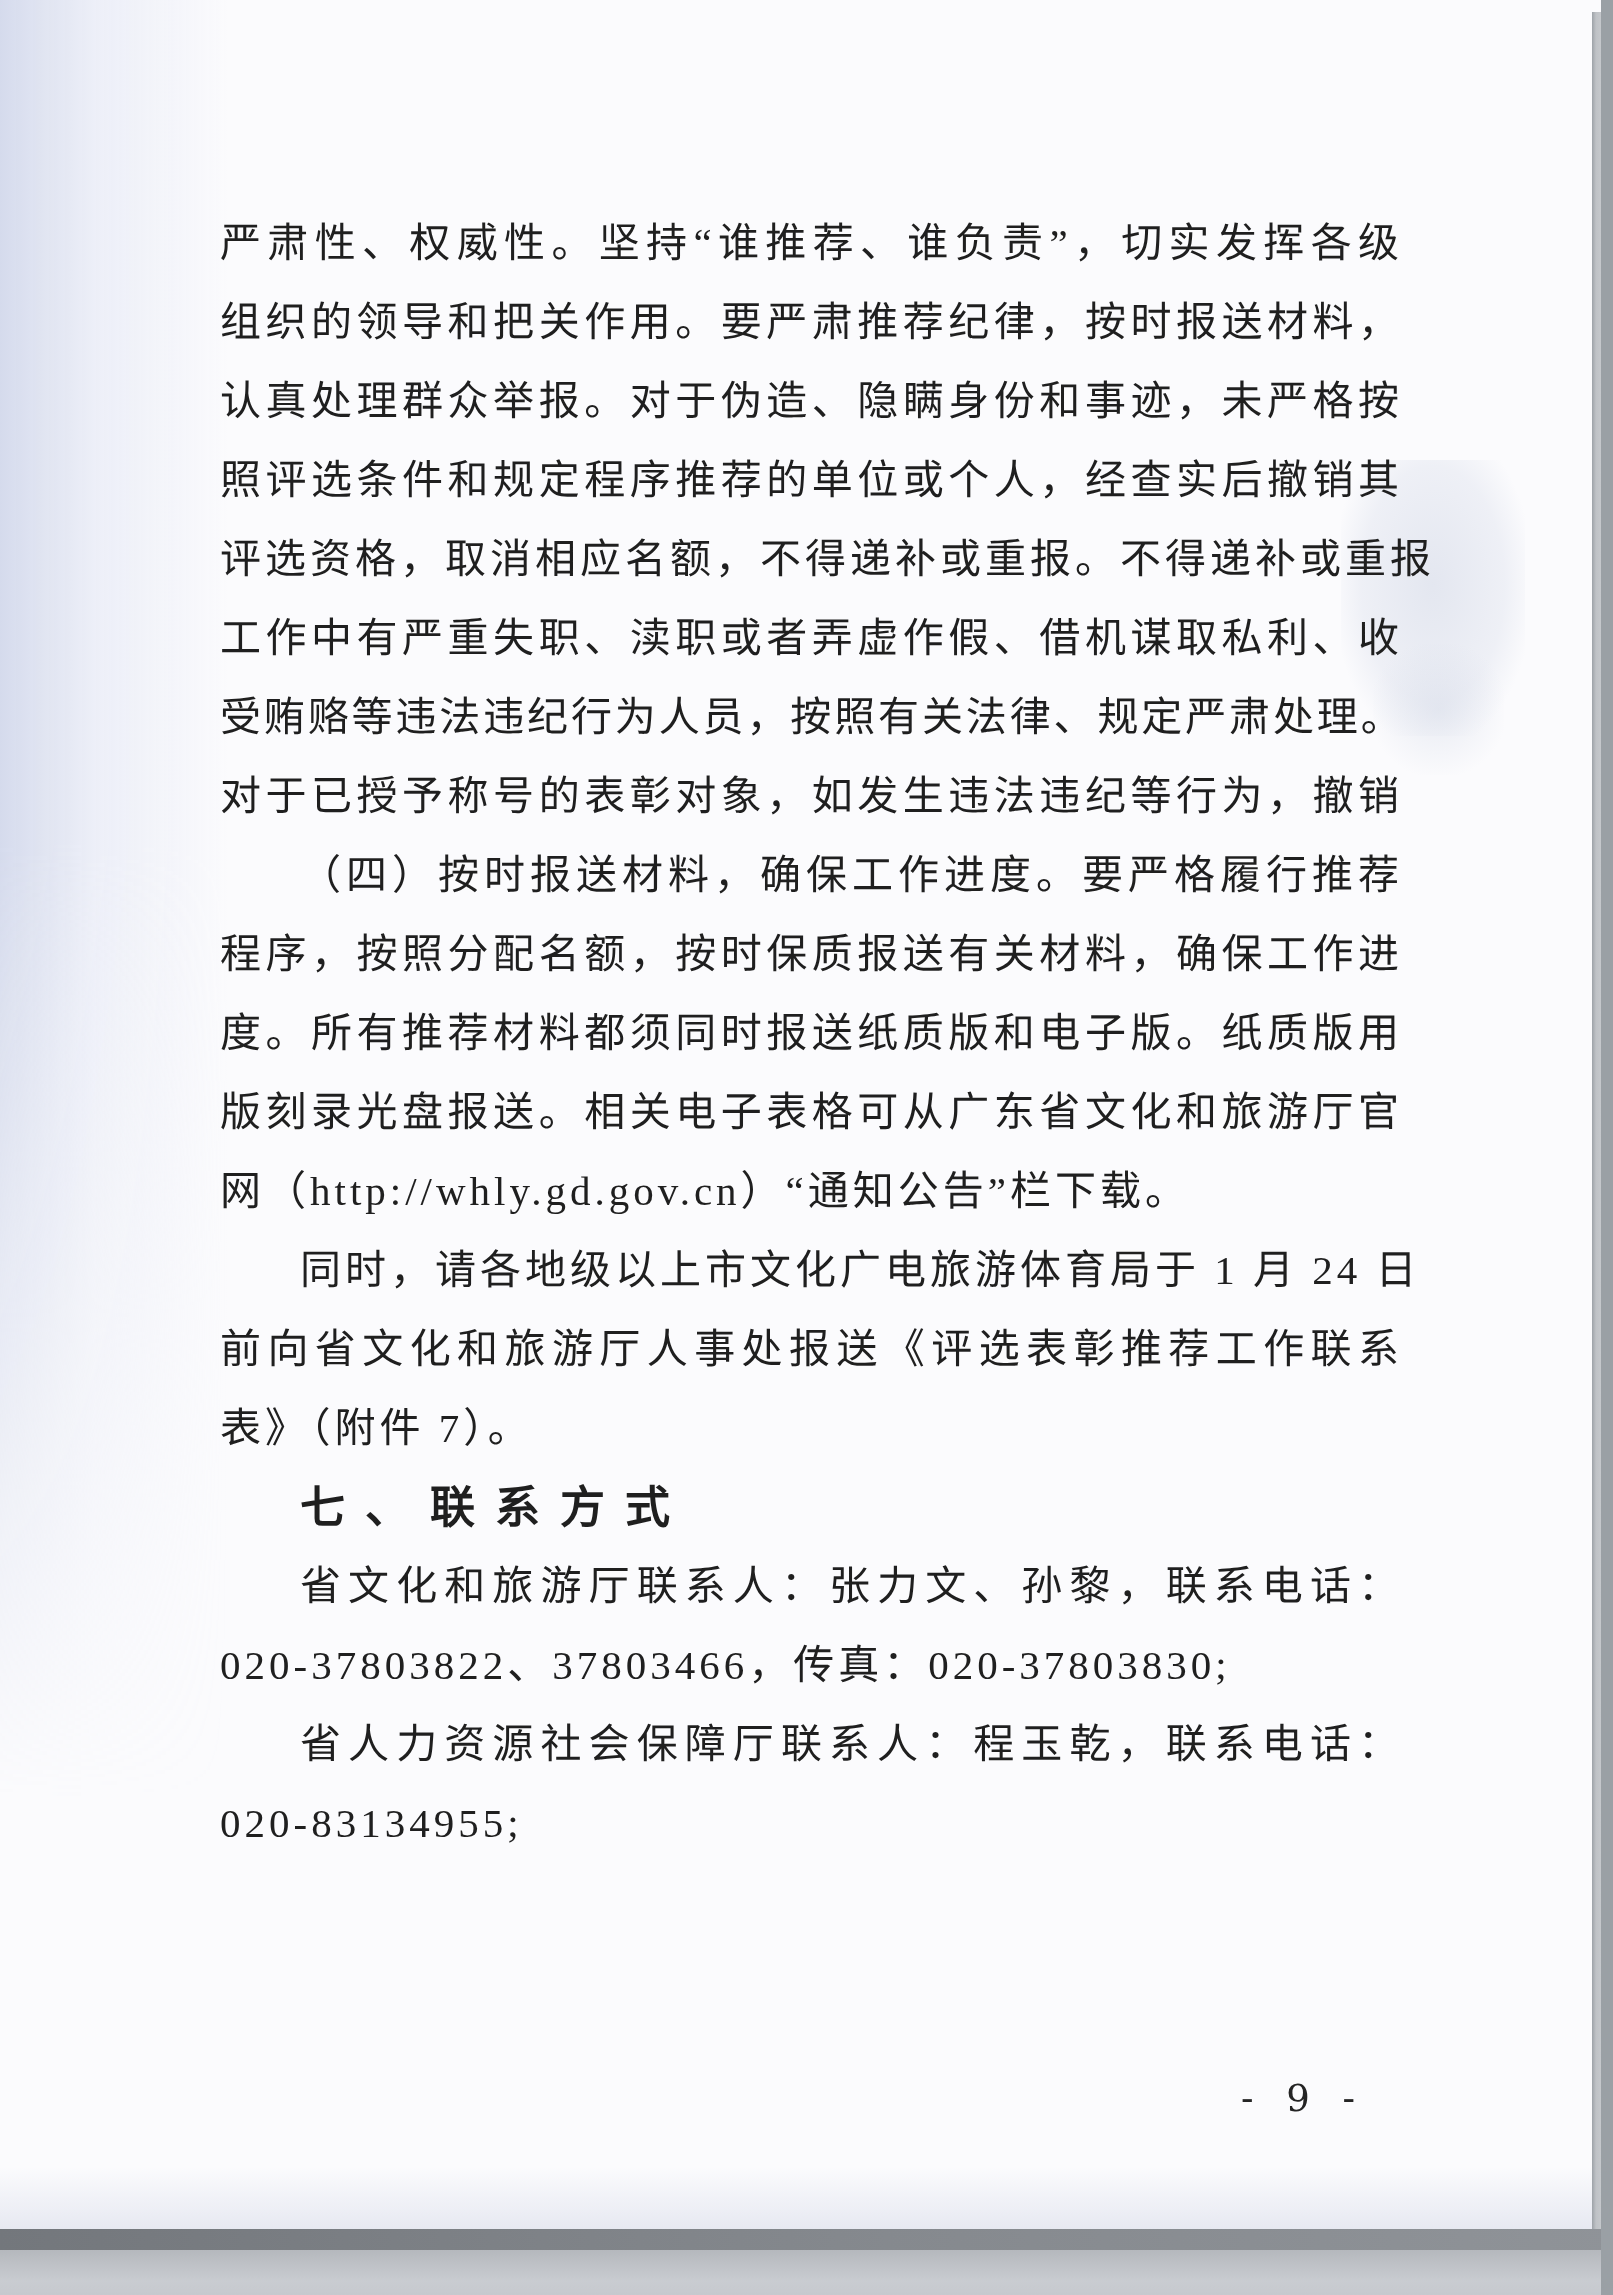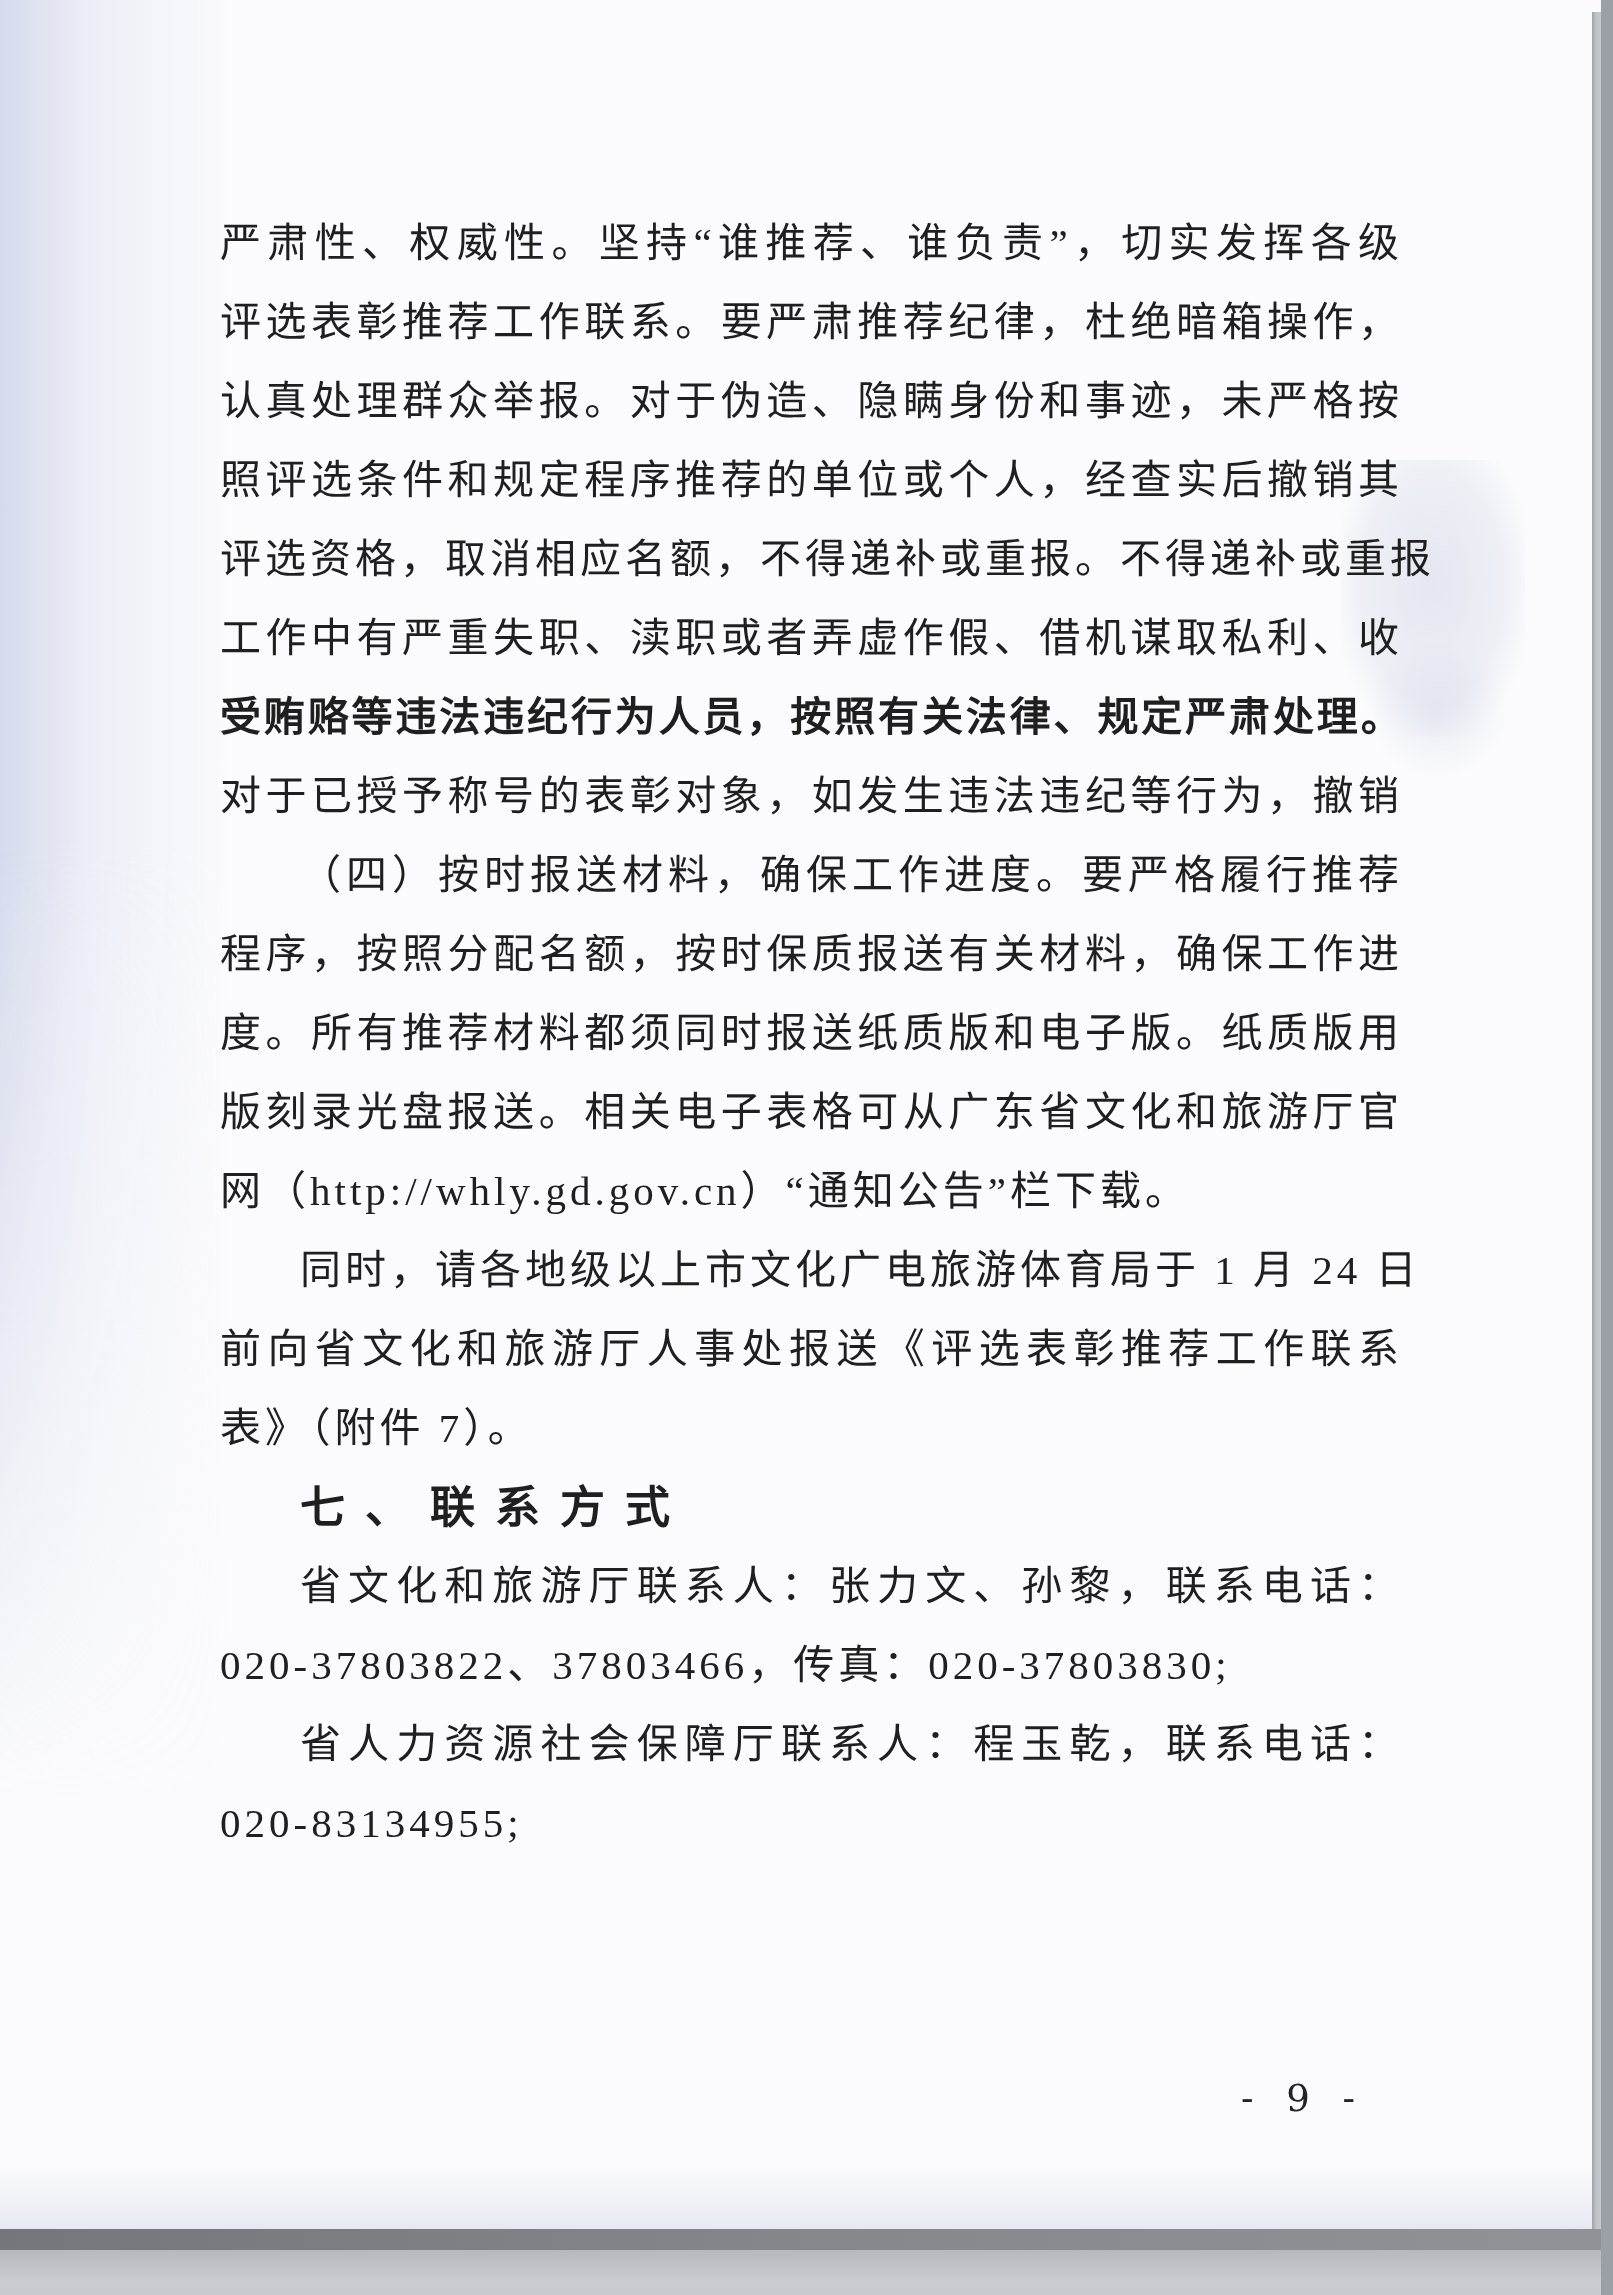--- a/index.html
+++ b/index.html
@@ -61,21 +61,21 @@
   .line {
     height: 79px;
     line-height: 79px;
     font-size: 41px;
     letter-spacing: 4px;
     white-space: nowrap;
     text-align: left;
   }
   .j   { text-align: justify; text-align-last: justify; text-justify: inter-character; }
   .ind { padding-left: 80px; }
-  .tight { letter-spacing: 1.3px; font-weight: bold; }
+  .tight { letter-spacing: 1.3px; }
   .h {
     font-family: "Liberation Sans", "DejaVu Sans", sans-serif;
     font-weight: bold;
     font-size: 45px;
     letter-spacing: 20px;
   }
   .page-number {
     position: absolute; left: 1241px; top: 2077px;
     font-size: 37px;
     letter-spacing: 10.5px;
@@ -88,21 +88,21 @@
 <body>
 
 <div class="scan">
 
   <div class="left-tint"></div>
   <div class="bleed-a"></div>
   <div class="bleed-b"></div>
 
   <div class="text-block">
     <div class="line j">严肃性、权威性。坚持“谁推荐、谁负责”，切实发挥各级</div>
-    <div class="line j">评选表彰推荐工作联系。要严肃推荐纪律，杜绝暗箱操作，</div>
+    <div class="line j">组织的领导和把关作用。要严肃推荐纪律，按时报送材料，</div>
     <div class="line j">认真处理群众举报。对于伪造、隐瞒身份和事迹，未严格按</div>
     <div class="line j">照评选条件和规定程序推荐的单位或个人，经查实后撤销其</div>
     <div class="line j">评选资格，取消相应名额，不得递补或重报。不得递补或重报</div>
     <div class="line j">工作中有严重失职、渎职或者弄虚作假、借机谋取私利、收</div>
     <div class="line j tight">受贿赂等违法违纪行为人员，按照有关法律、规定严肃处理。</div>
     <div class="line j">对于已授予称号的表彰对象，如发生违法违纪等行为，撤销</div>
     <div class="line j ind">（四）按时报送材料，确保工作进度。要严格履行推荐</div>
     <div class="line j">程序，按照分配名额，按时保质报送有关材料，确保工作进</div>
     <div class="line j">度。所有推荐材料都须同时报送纸质版和电子版。纸质版用</div>
     <div class="line j">版刻录光盘报送。相关电子表格可从广东省文化和旅游厅官</div>

